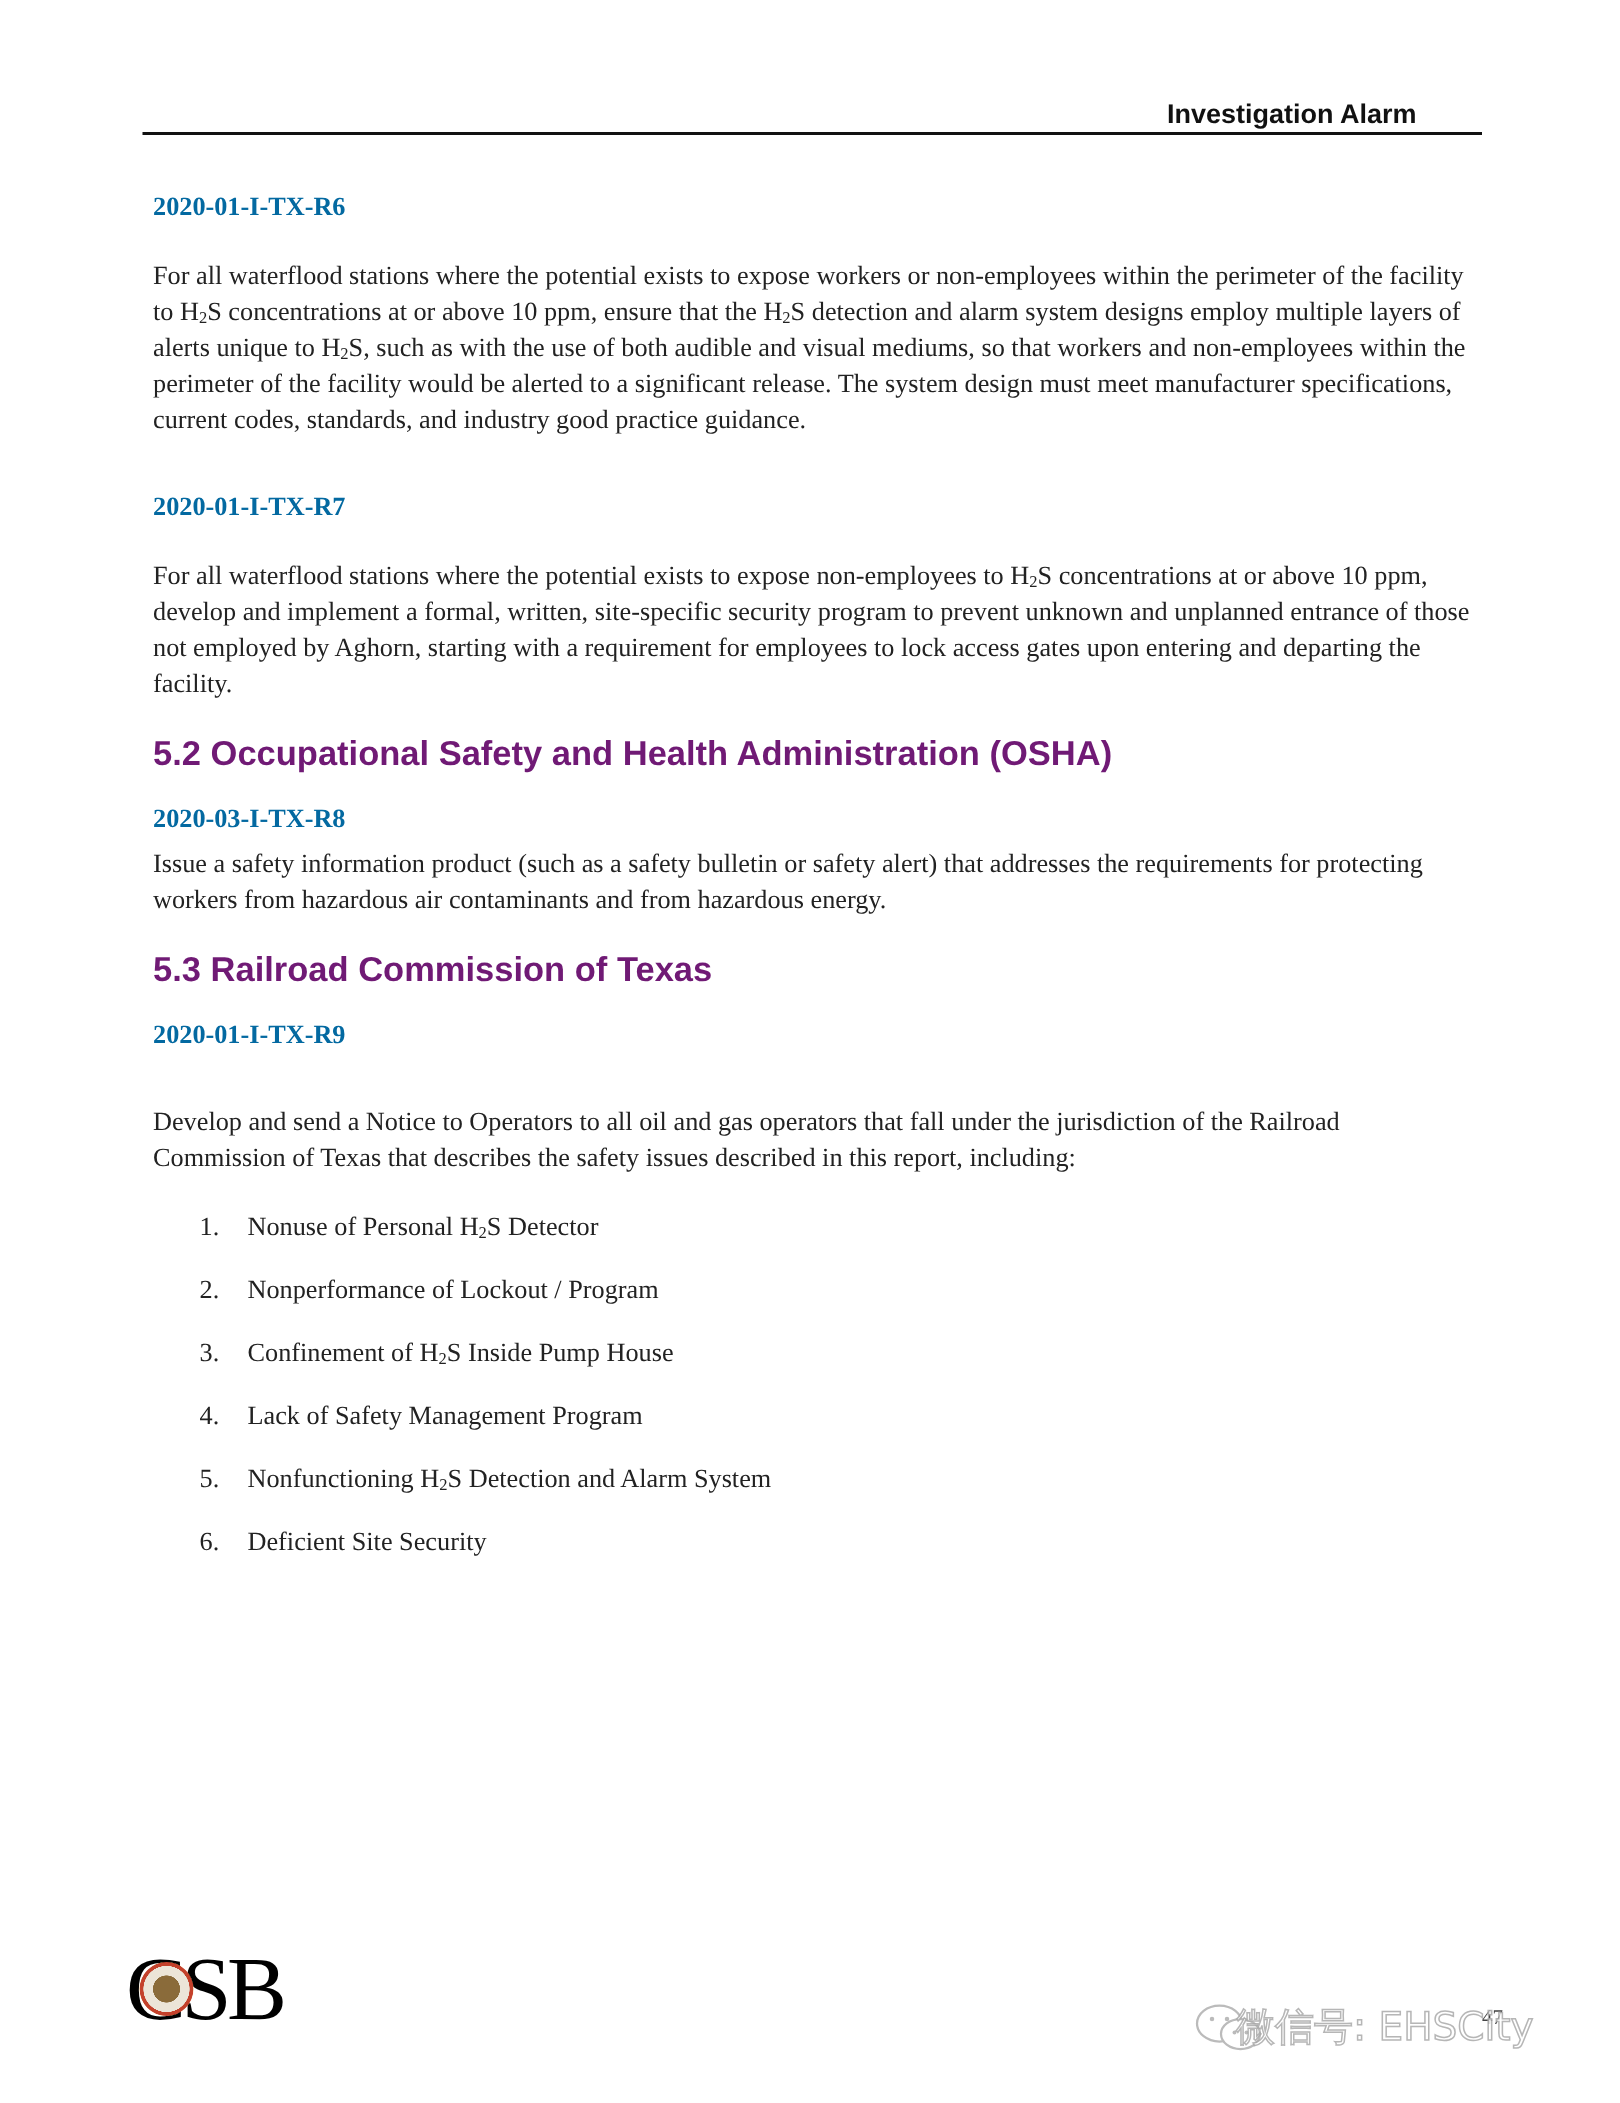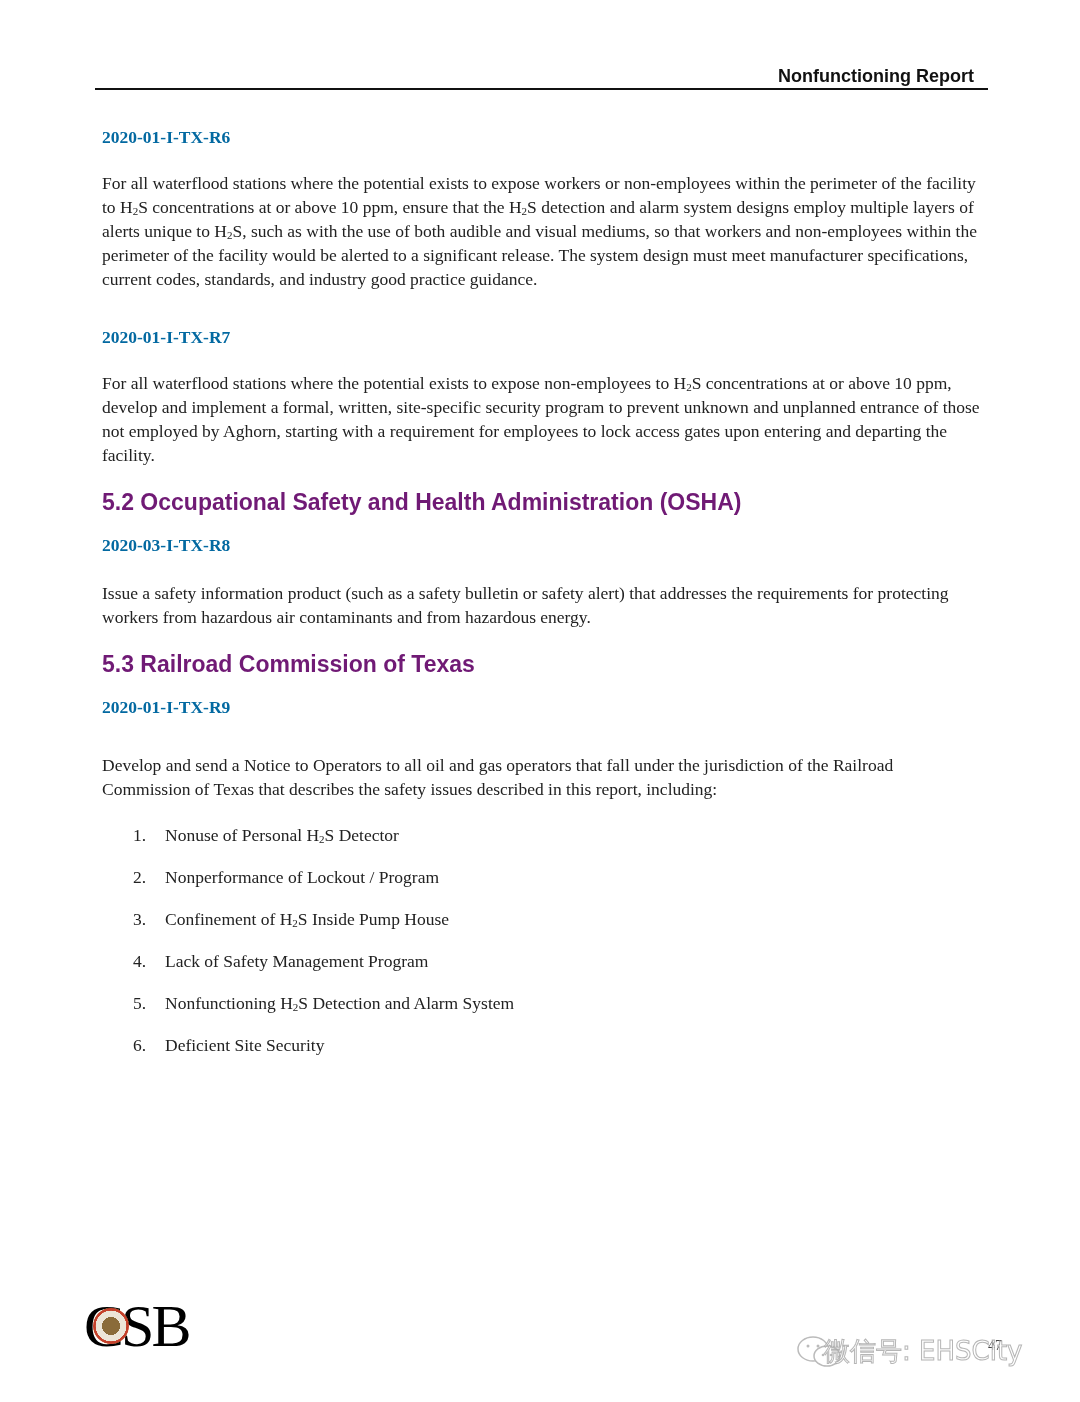--- a/index.html
+++ b/index.html
@@ -17,34 +17,34 @@
   .logo { position: absolute; left: 84px; top: 1296px; width: 125px; height: 60px; }
   .logo .csb { font-family: "Liberation Serif", serif; font-size: 60px; color: #000; letter-spacing: -3px; line-height: 60px; position: absolute; left: 0; top: 0; }
   .logo .seal { position: absolute; left: 9px; top: 12px; width: 36px; height: 36px; border-radius: 50%; background: radial-gradient(circle, #8a6b3a 0 35%, #ece5d8 36% 60%, #c4412b 61% 70%, #e8c47a 71% 100%); }
   .watermark { position: absolute; left: 796px; top: 1334px; font-family: "DejaVu Sans", sans-serif; font-size: 26px; color: #fff; -webkit-text-stroke: 1px #aaa; opacity: 0.85; }
   .wm-icon { position: absolute; left: 795px; top: 1334px; width: 50px; height: 36px; }
   .page-num { position: absolute; left: 960px; top: 1338px; font-size: 14px; color: #444; margin-left: 28px; }
 </style>
 </head>
 <body>
 
-<div class="header-title">Nonfunctioning Report</div>
+<div class="header-title">Investigation Alarm</div>
 <div class="header-line"></div>
 
 <div class="content">
   <p class="rec-id">2020-01-I-TX-R6</p>
   <p class="para" style="margin-top:22px"><span>For all waterflood stations where the potential exists to expose workers or non-employees within the perimeter of the facility to H</span><sub>2</sub><span>S concentrations at or above 10 ppm, ensure that the H</span><sub>2</sub><span>S detection and alarm system designs employ multiple layers of alerts unique to H</span><sub>2</sub><span>S, such as with the use of both audible and visual mediums, so that workers and non-employees within the perimeter of the facility would be alerted to a significant release. The system design must meet manufacturer specifications, current codes, standards, and industry good practice guidance.</span></p>
 
   <p class="rec-id" style="margin-top:34px">2020-01-I-TX-R7</p>
   <p class="para" style="margin-top:22px"><span>For all waterflood stations where the potential exists to expose non-employees to H</span><sub>2</sub><span>S concentrations at or above 10 ppm, develop and implement a formal, written, site-specific security program to prevent unknown and unplanned entrance of those not employed by Aghorn, starting with a requirement for employees to lock access gates upon entering and departing the facility.</span></p>
 
   <h2 class="section-title" style="margin-top:20px">5.2  Occupational Safety and Health Administration (OSHA)</h2>
 
   <p class="rec-id" style="margin-top:16px">2020-03-I-TX-R8</p>
-  <p class="para" style="margin-top:24px">Issue a safety information product (such as a safety bulletin or safety alert) that addresses the requirements for protecting workers from hazardous air contaminants and from hazardous energy.</p>
+  <p class="para" style="margin-top:6px">Issue a safety information product (such as a safety bulletin or safety alert) that addresses the requirements for protecting workers from hazardous air contaminants and from hazardous energy.</p>
 
   <h2 class="section-title" style="margin-top:20px">5.3  Railroad Commission of Texas</h2>
 
   <p class="rec-id" style="margin-top:16px">2020-01-I-TX-R9</p>
   <p class="para" style="margin-top:34px">Develop and send a Notice to Operators to all oil and gas operators that fall under the jurisdiction of the Railroad Commission of Texas that describes the safety issues described in this report, including:</p>
 
   <ol class="list" style="margin-top:22px">
     <li><span class="num">1.</span><span>Nonuse of Personal H</span><sub>2</sub><span>S Detector</span></li>
     <li><span class="num">2.</span><span>Nonperformance of Lockout / Program</span><sub></sub><span></span></li>
     <li><span class="num">3.</span><span>Confinement of H</span><sub>2</sub><span>S Inside Pump House</span></li>

